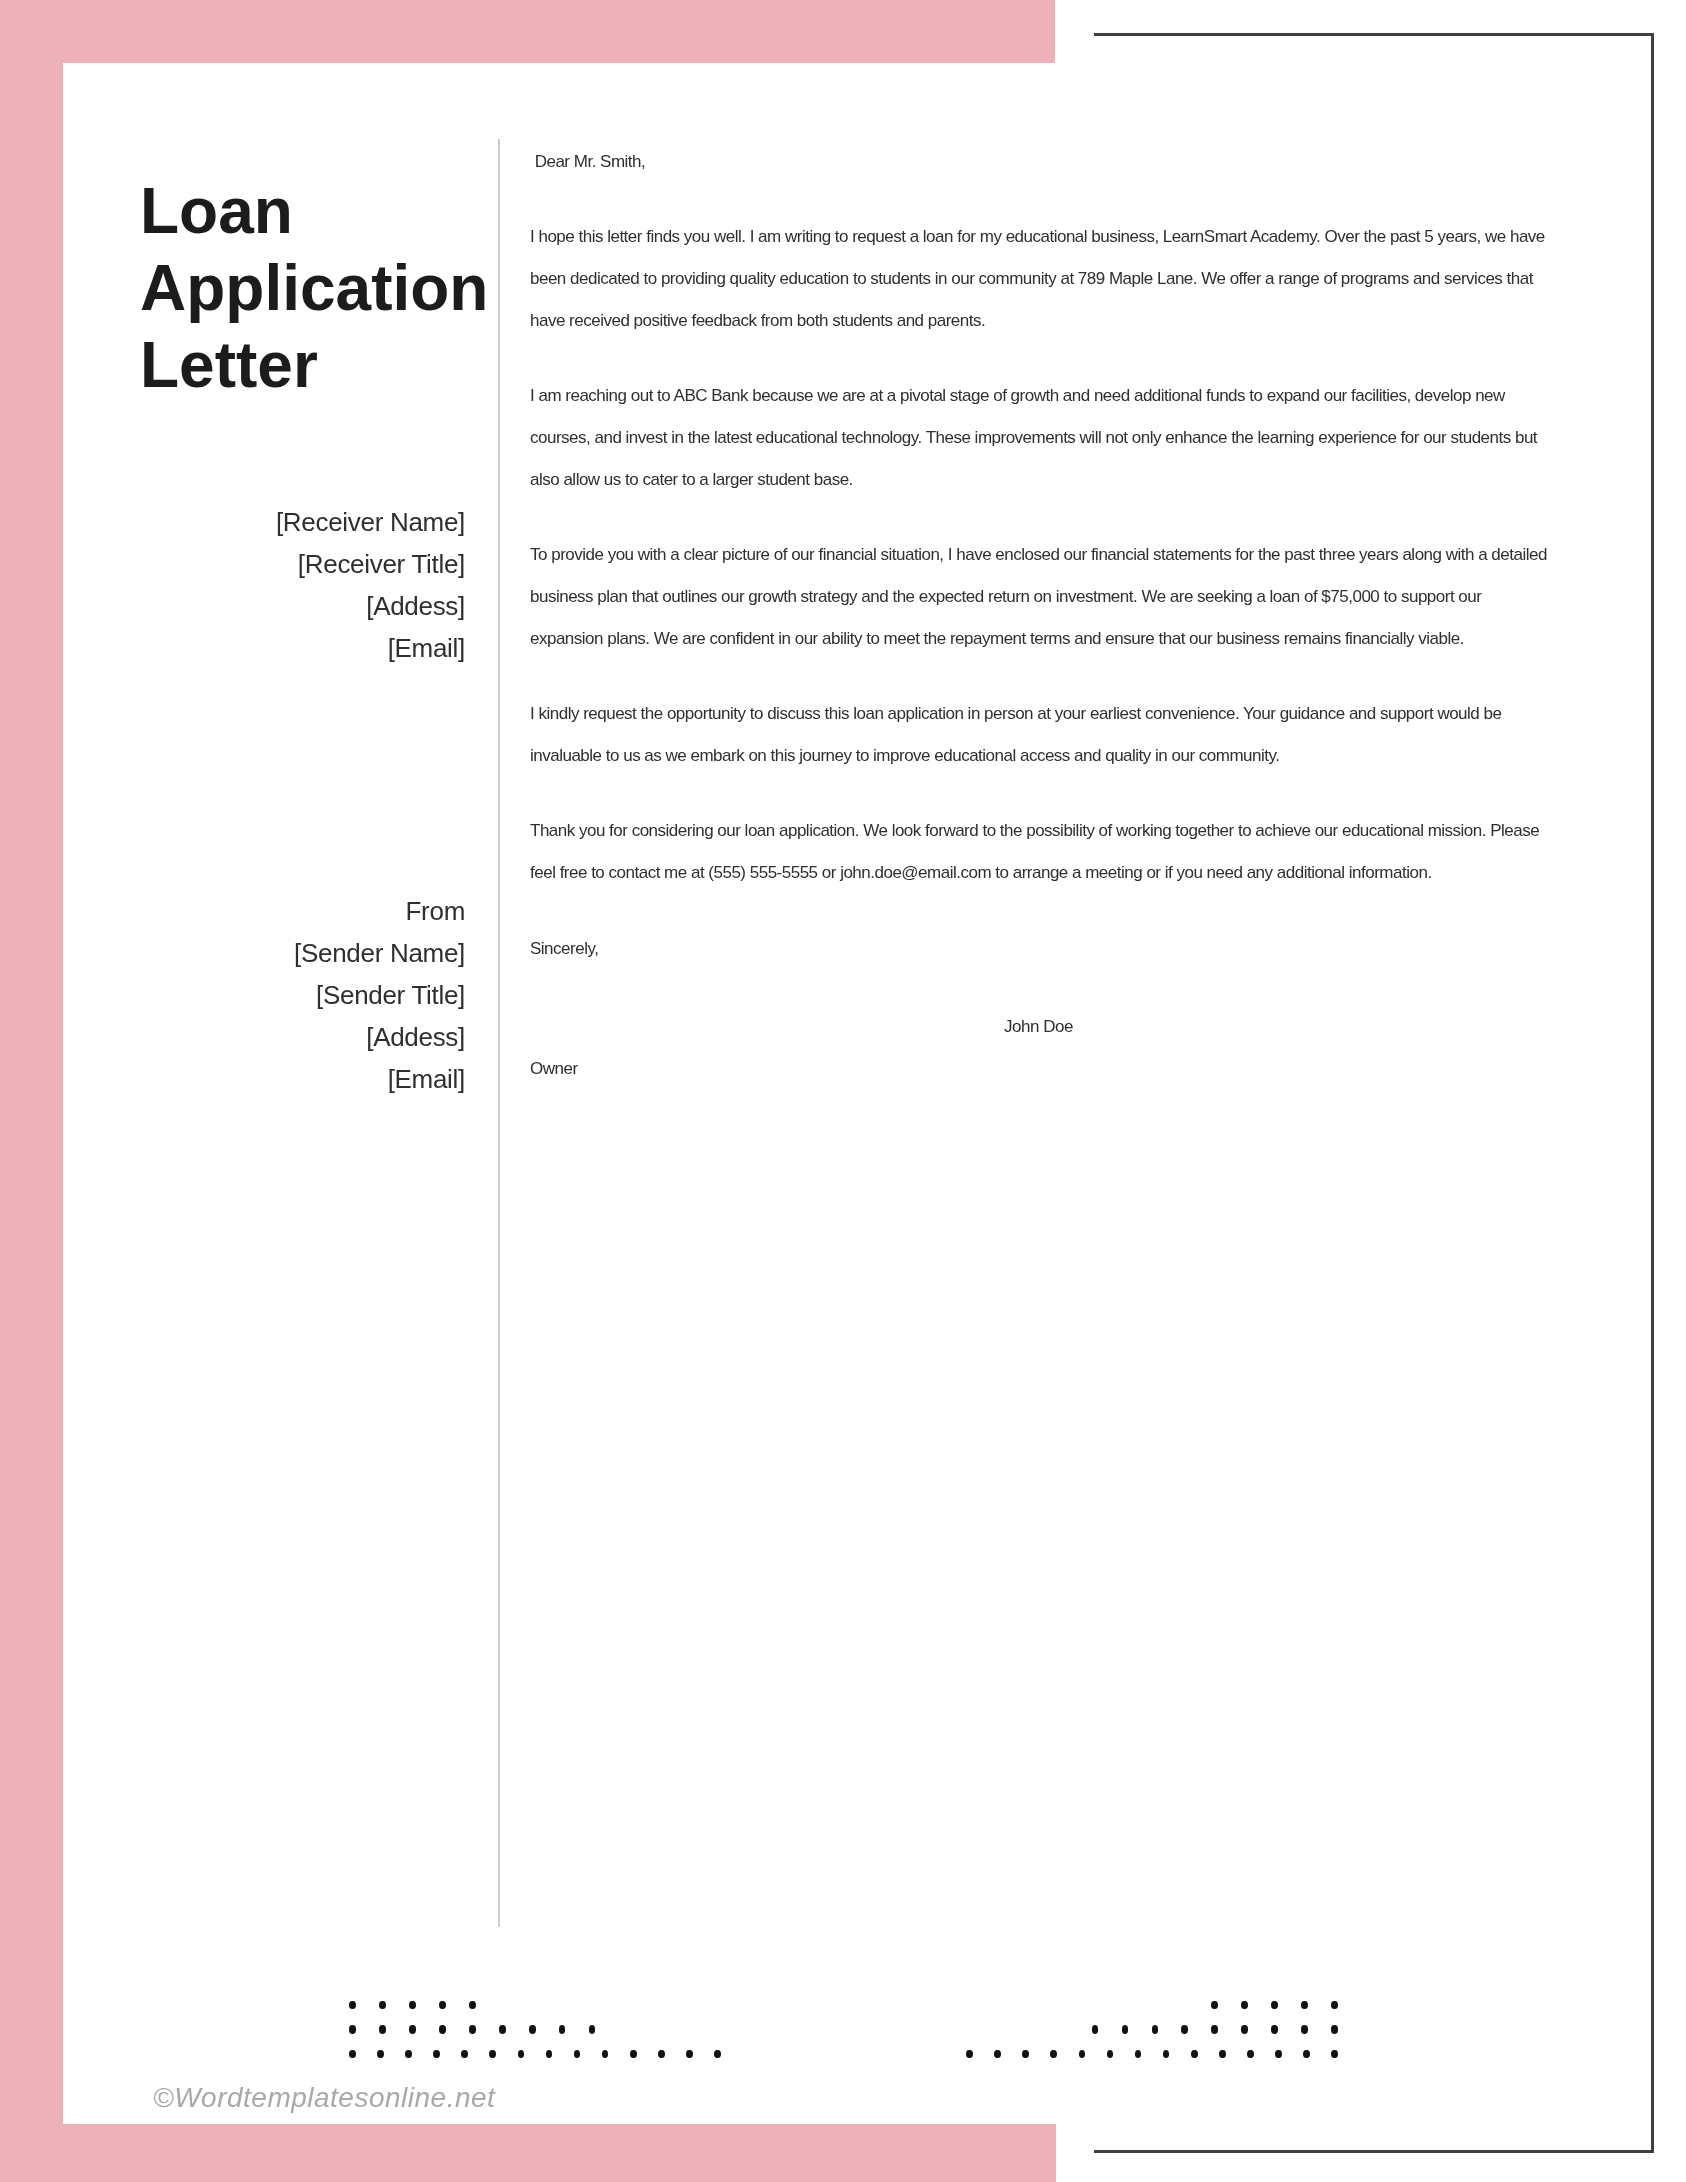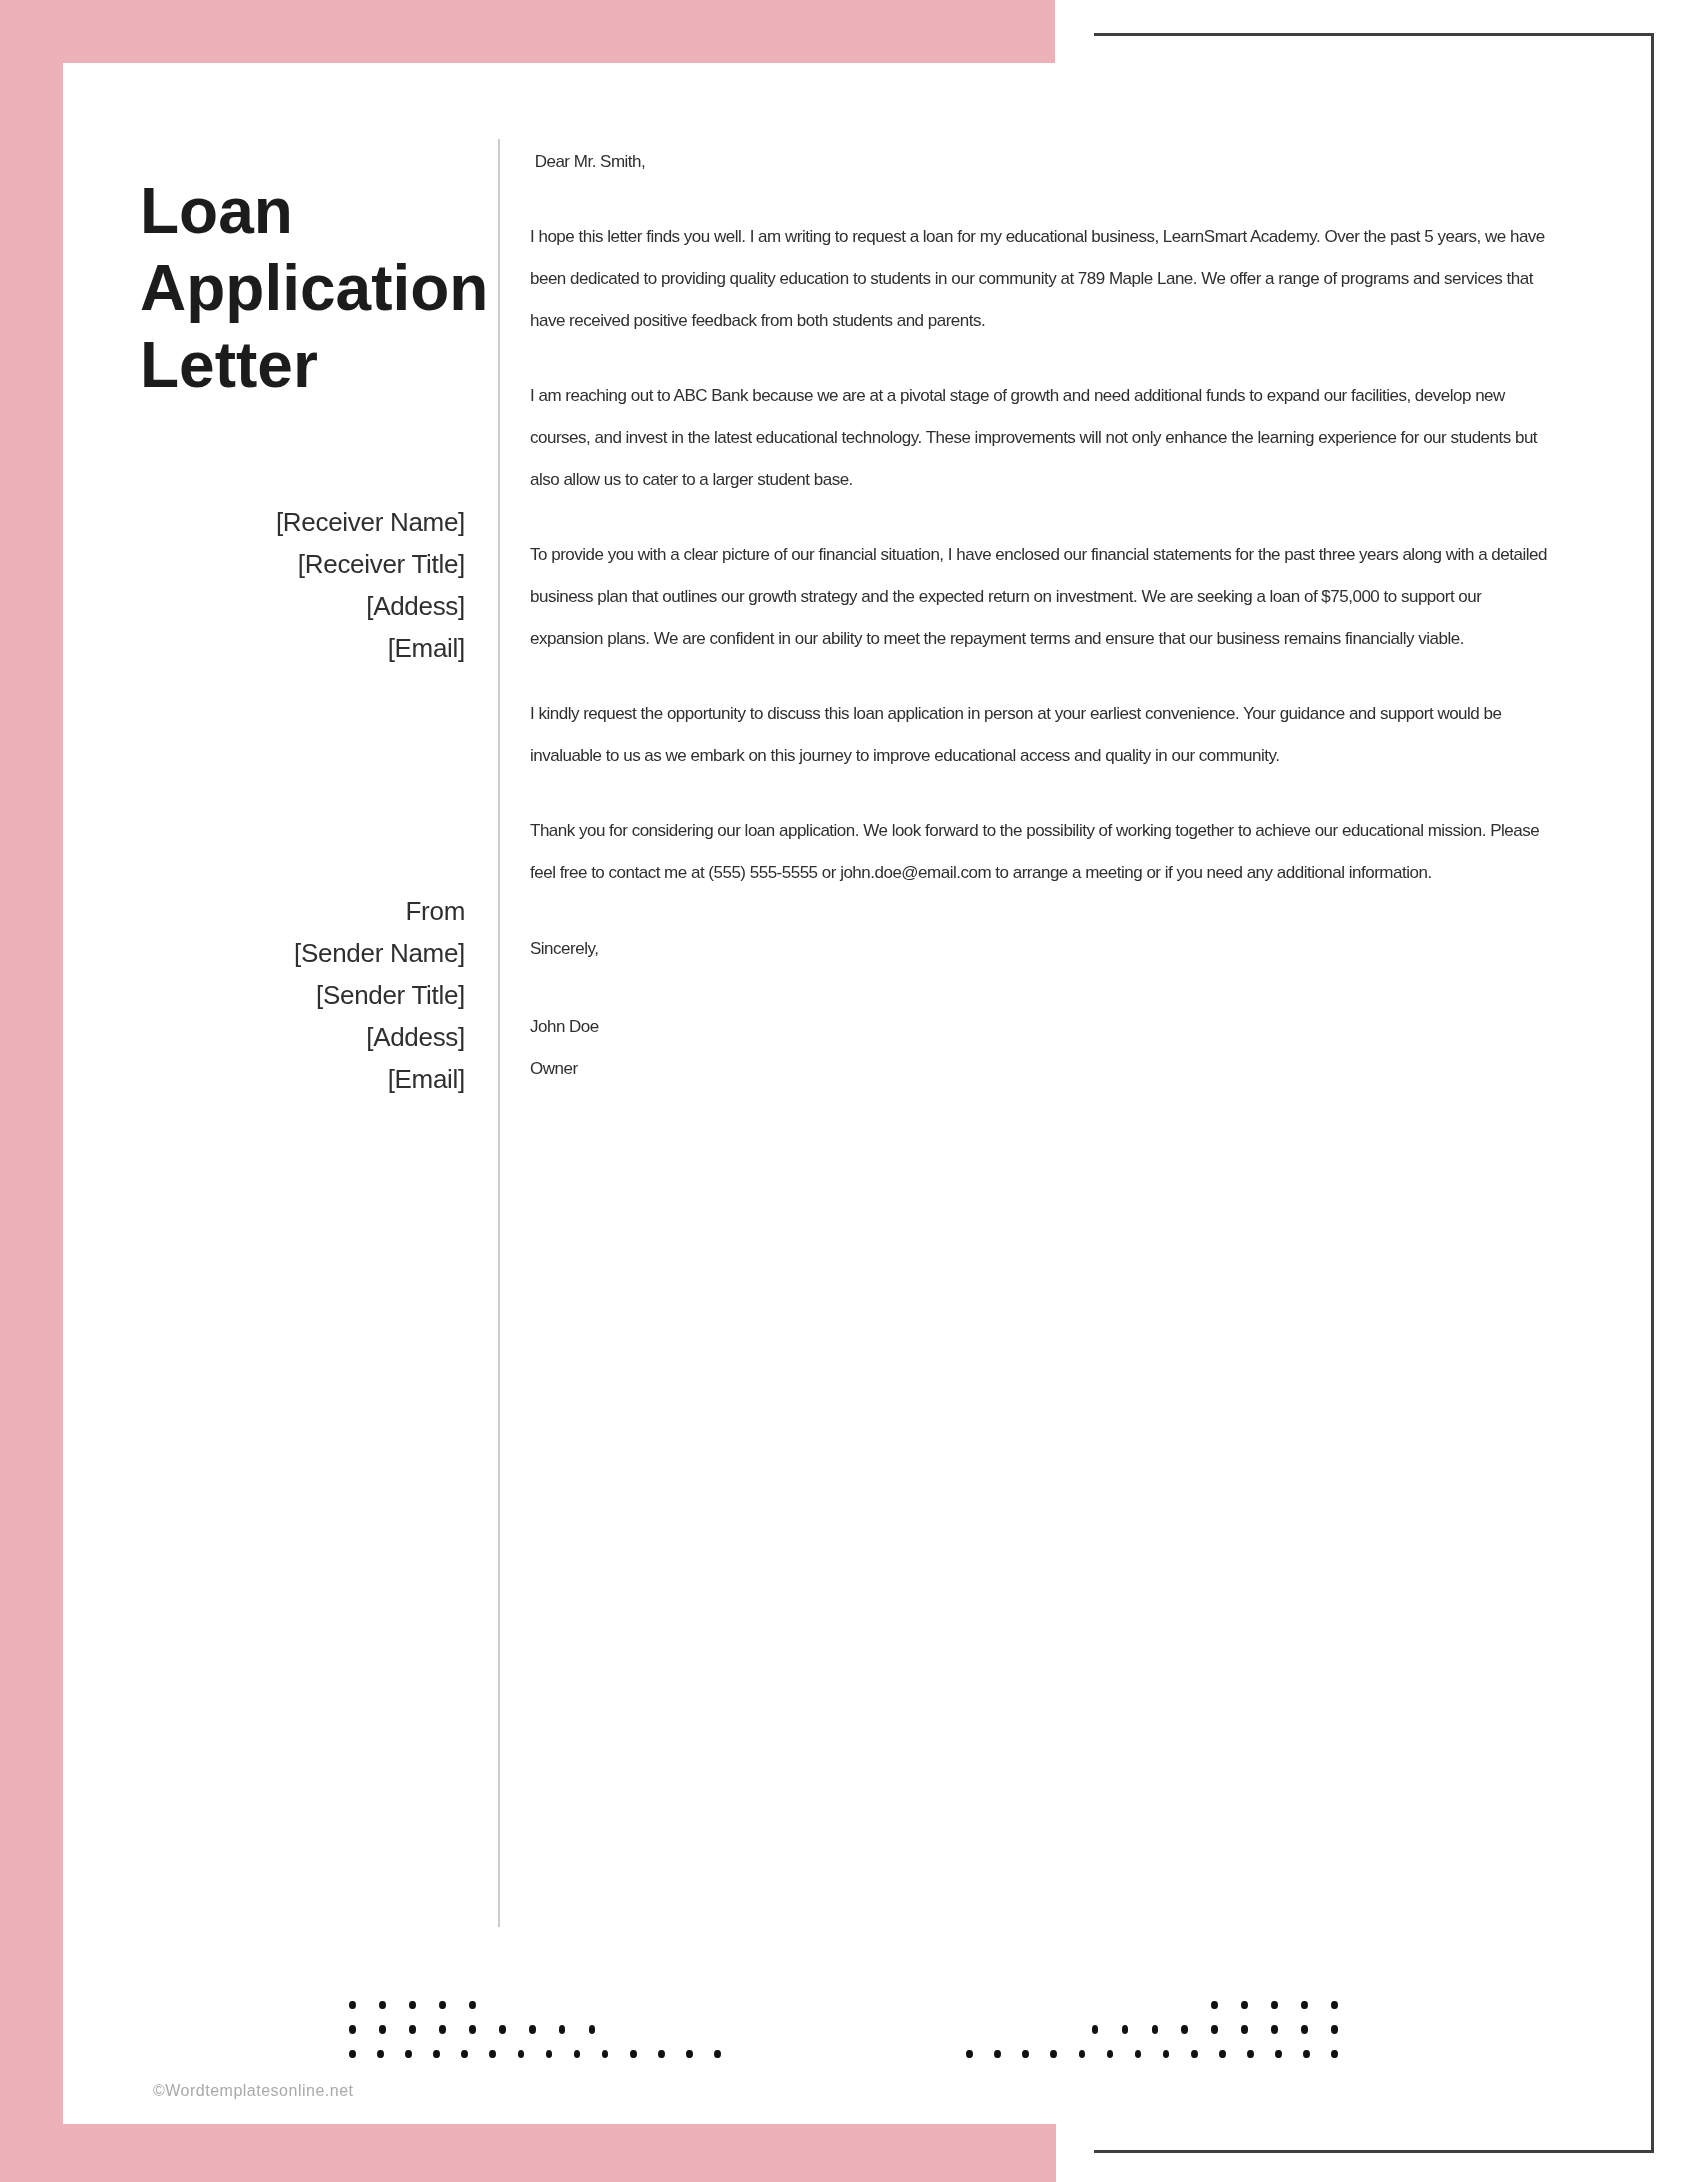--- a/index.html
+++ b/index.html
@@ -66,21 +66,21 @@
     width:1017px;
     font-size:17px;
     line-height:42px;
     letter-spacing:-0.5px;
     color:var(--text);
   }
   .letter .salutation{padding-left:4.7px;}
   .letter p{margin:33px 0 0 0;}
   .letter .closing{margin-top:34px;}
   .letter .sig-line{margin:0;}
-  .letter .sig-first{margin-top:36px;}
+  .letter .sig-first{margin-top:36px;text-align:center;}
   
   .dots{
     position:absolute;
     top:2001px;
     display:flex;
     flex-direction:column;
     gap:16px;
   }
   .dots-left{left:349px;align-items:flex-start;}
   .dots-right{right:348px;align-items:flex-end;}
@@ -89,23 +89,24 @@
   .dot{
     width:6.6px;height:8.4px;
     border-radius:50%;
     background:var(--dot);
     display:inline-block;
   }
   
   .watermark{
     position:absolute;
     left:153px;top:2082px;
-    font-size:16px;
+    font-size:28px;
     letter-spacing:0.5px;
     color:var(--watermark);
+    font-style:italic;
   }
 </style>
 </head>
 <body style="--accent: #edb2b9; --frame: #3f3f3f; --divider: #cccccc; --title: #1c1c1c; --text: #2f2f2f; --dot: #111111; --watermark: #a9a9a9;">
 
 <div class="page">
 
   <div class="band band-left"></div>
   <div class="band band-top"></div>
   <div class="band band-bottom"></div>

